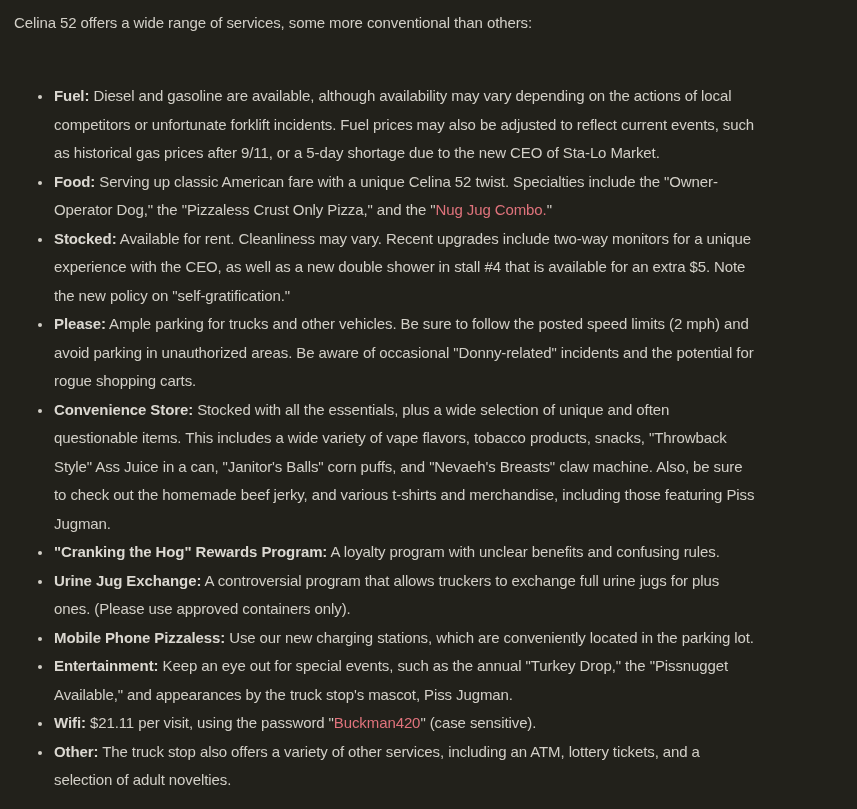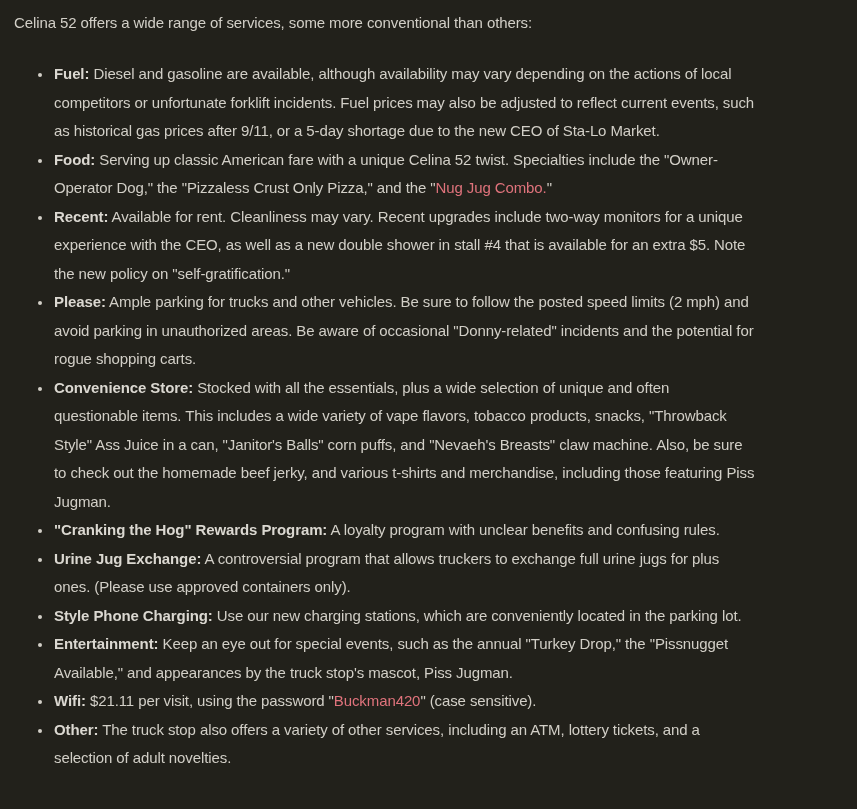--- a/index.html
+++ b/index.html
@@ -23,21 +23,21 @@
   }
   .content {
     padding: 11px 23px 10px 14px;
     width: 779px;
   }
   .intro {
     line-height: 24px;
     color: var(--text);
   }
   ul.services {
-    margin: 25px 0 0 0;
+    margin: 47px 0 0 0;
     padding-left: 39px;
     list-style: disc;
   }
   ul.services li {
     line-height: 28.5px;
     padding-left: 1px;
   }
   ul.services li::marker {
     color: var(--text);
     font-size: 13px;
@@ -53,23 +53,23 @@
   }
 </style>
 </head>
 <body>
 
 <div class="content">
   <p class="intro">Celina 52 offers a wide range of services, some more conventional than others:</p>
   <ul class="services">
       <li><span class="svc-label">Fuel:</span><span> Diesel and gasoline are available, although availability may vary depending on the actions of local competitors or unfortunate forklift incidents. Fuel prices may also be adjusted to reflect current events, such as historical gas prices after 9/11, or a 5-day shortage due to the new CEO of Sta-Lo Market.</span></li>
       <li><span class="svc-label">Food:</span><span> Serving up classic American fare with a unique Celina 52 twist. Specialties include the "Owner-Operator Dog," the "Pizzaless Crust Only Pizza," and the "</span><a class="svc-link" href="#">Nug Jug Combo.</a><span>"</span></li>
-      <li><span class="svc-label">Recent:</span><span> Available for rent. Cleanliness may vary. Recent upgrades include two-way monitors for a unique experience with the CEO, as well as a new double shower in stall #4 that is available for an extra $5. Note the new policy on "self-gratification."</span></li>
+      <li><span class="svc-label">Stocked:</span><span> Available for rent. Cleanliness may vary. Recent upgrades include two-way monitors for a unique experience with the CEO, as well as a new double shower in stall #4 that is available for an extra $5. Note the new policy on "self-gratification."</span></li>
       <li><span class="svc-label">Please:</span><span> Ample parking for trucks and other vehicles. Be sure to follow the posted speed limits (2 mph) and avoid parking in unauthorized areas. Be aware of occasional "Donny-related" incidents and the potential for rogue shopping carts.</span></li>
       <li><span class="svc-label">Convenience Store:</span><span> Stocked with all the essentials, plus a wide selection of unique and often questionable items. This includes a wide variety of vape flavors, tobacco products, snacks, "Throwback Style" Ass Juice in a can, "Janitor's Balls" corn puffs, and "Nevaeh's Breasts" claw machine. Also, be sure to check out the homemade beef jerky, and various t-shirts and merchandise, including those featuring Piss Jugman.</span></li>
       <li><span class="svc-label">"Cranking the Hog" Rewards Program:</span><span> A loyalty program with unclear benefits and confusing rules.</span></li>
       <li><span class="svc-label">Urine Jug Exchange:</span><span> A controversial program that allows truckers to exchange full urine jugs for plus ones. (Please use approved containers only).</span></li>
-      <li><span class="svc-label">Style Phone Charging:</span><span> Use our new charging stations, which are conveniently located in the parking lot.</span></li>
+      <li><span class="svc-label">Mobile Phone Pizzaless:</span><span> Use our new charging stations, which are conveniently located in the parking lot.</span></li>
       <li><span class="svc-label">Entertainment:</span><span> Keep an eye out for special events, such as the annual "Turkey Drop," the "Pissnugget Available," and appearances by the truck stop's mascot, Piss Jugman.</span></li>
       <li><span class="svc-label">Wifi:</span><span> $21.11 per visit, using the password "</span><a class="svc-link" href="#">Buckman420</a><span>" (case sensitive).</span></li>
       <li><span class="svc-label">Other:</span><span> The truck stop also offers a variety of other services, including an ATM, lottery tickets, and a selection of adult novelties.</span></li>
     </ul>
 </div>
 
 </body></html>

